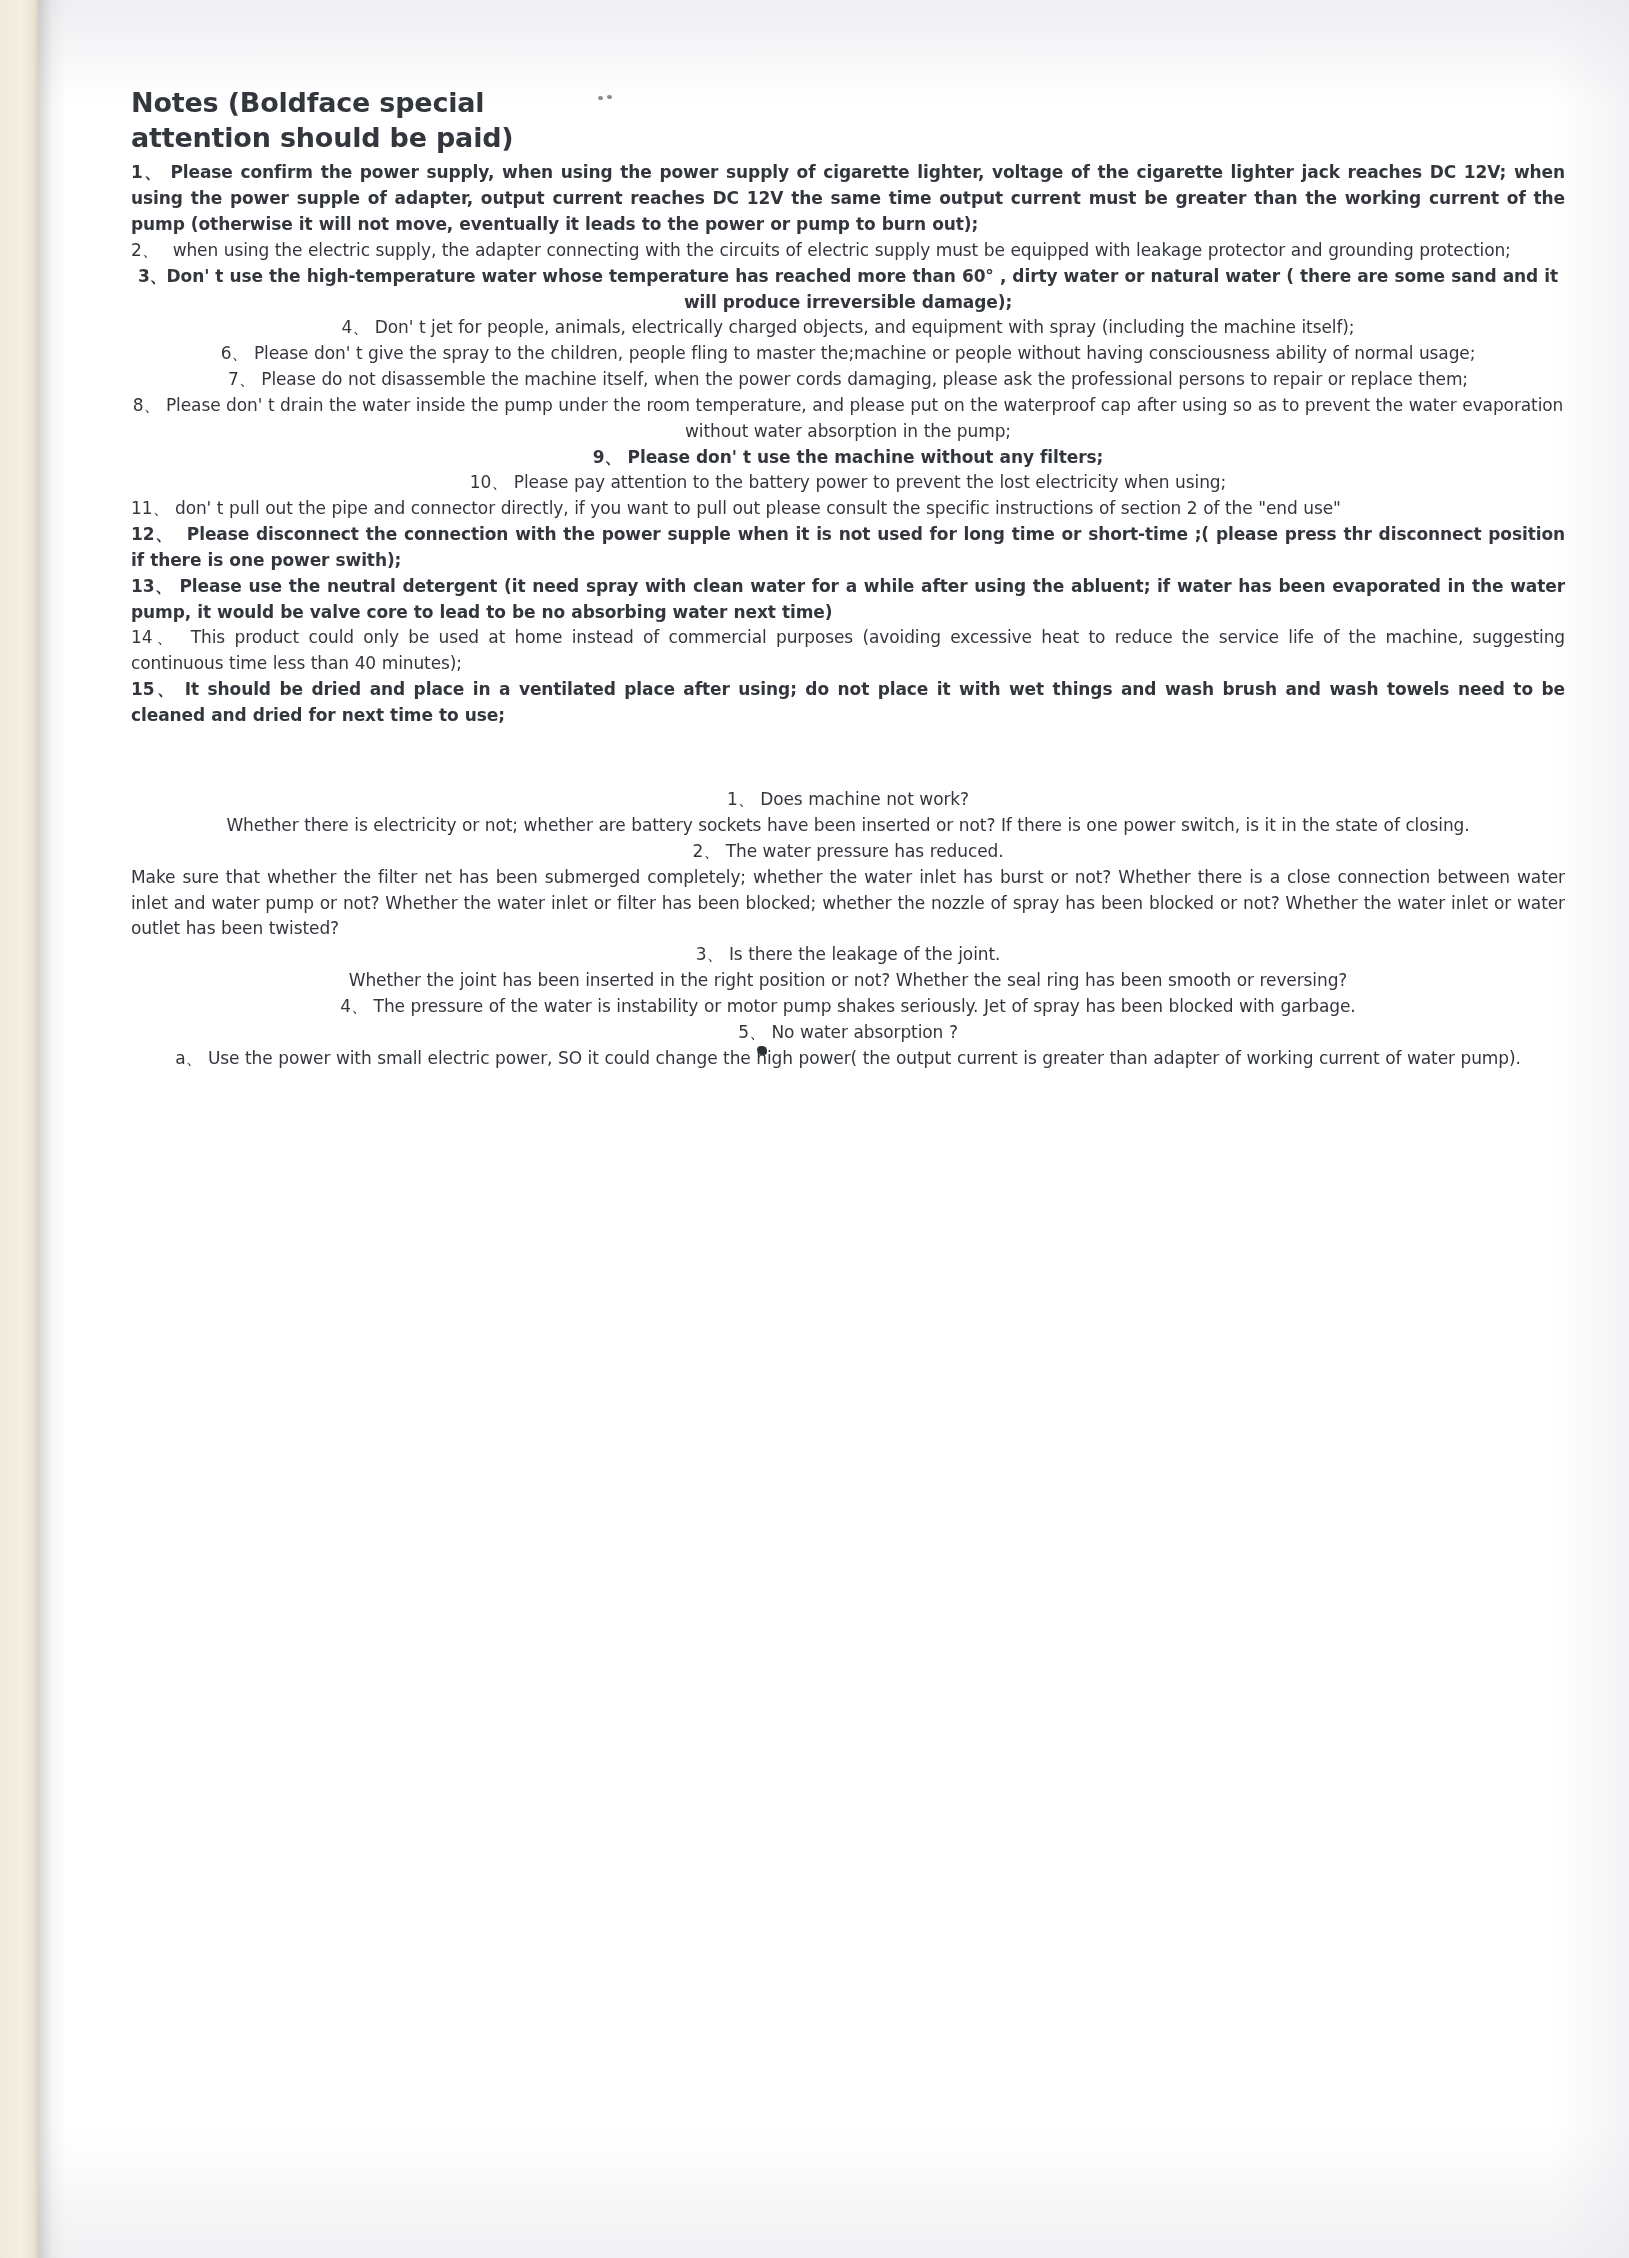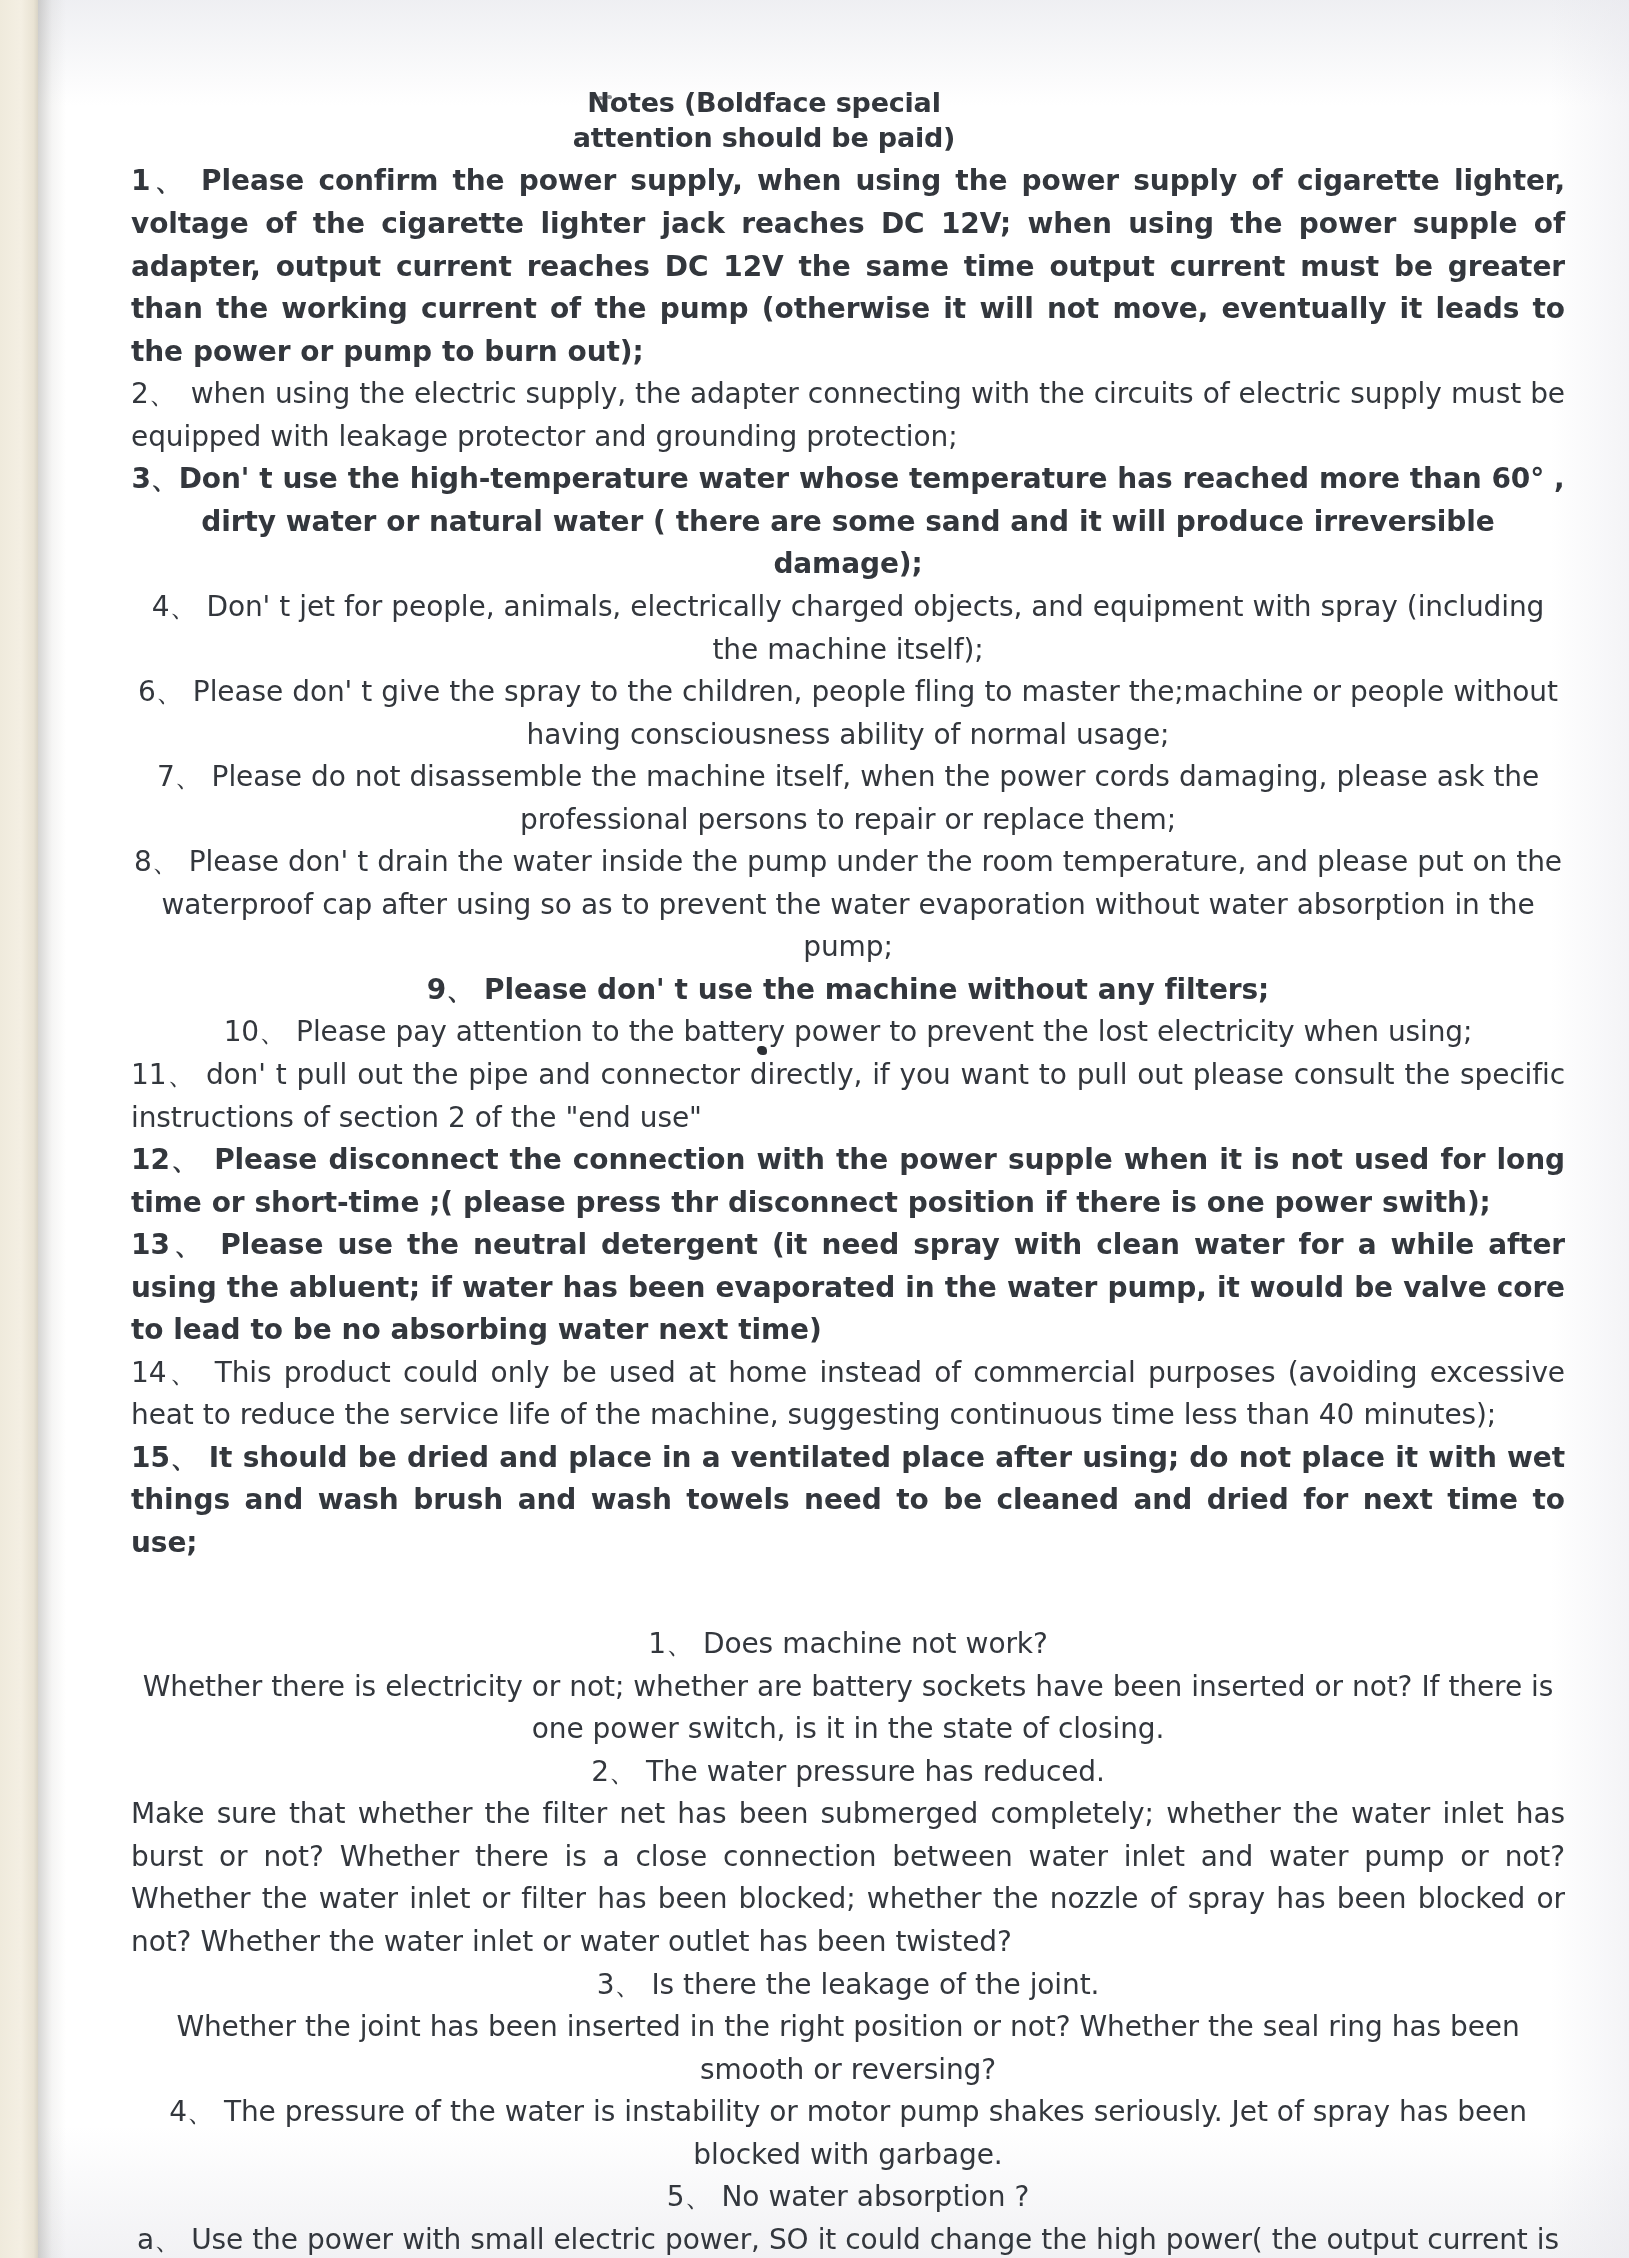--- a/index.html
+++ b/index.html
@@ -66,42 +66,41 @@
   
   .content {
     position: absolute;
     left: 131px;
     top: 85px;
     width: 1434px;
     z-index: 5;
   }
 
   .doc-title {
-    text-align: center;
     font-size: 27px;
     font-weight: 700;
     line-height: 1.30;
     letter-spacing: -0.2px;
     margin: 0 0 5.3px 0;
     padding-right: 168px;
   }
   .doc-title .tline { display: block; }
 
   .section-heading {
     text-align: center;
     font-size: 24px;
     font-weight: 400;
     line-height: 1.3;
     margin: 0;
     padding-right: 115px;
   }
 
   p.para {
     margin: 0;
-    font-size: 28px;
+    font-size: 17px;
     line-height: 1.52;
     text-align: justify;
     text-justify: inter-word;
     letter-spacing: -0.1px;
     word-spacing: 0.3px;
   }
   p.para.bold { font-weight: 700; }
   p.para.nojust { text-align: center; }
 
   .gap-sm { height: 2.6px; }

